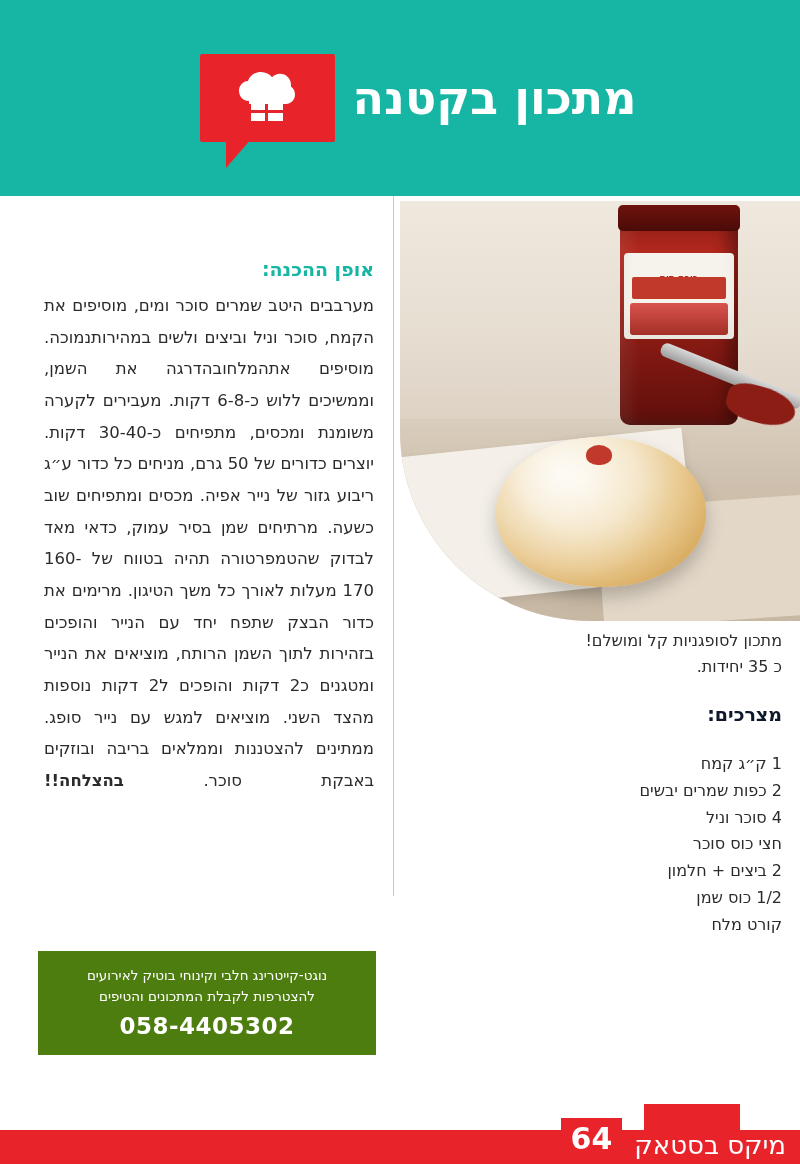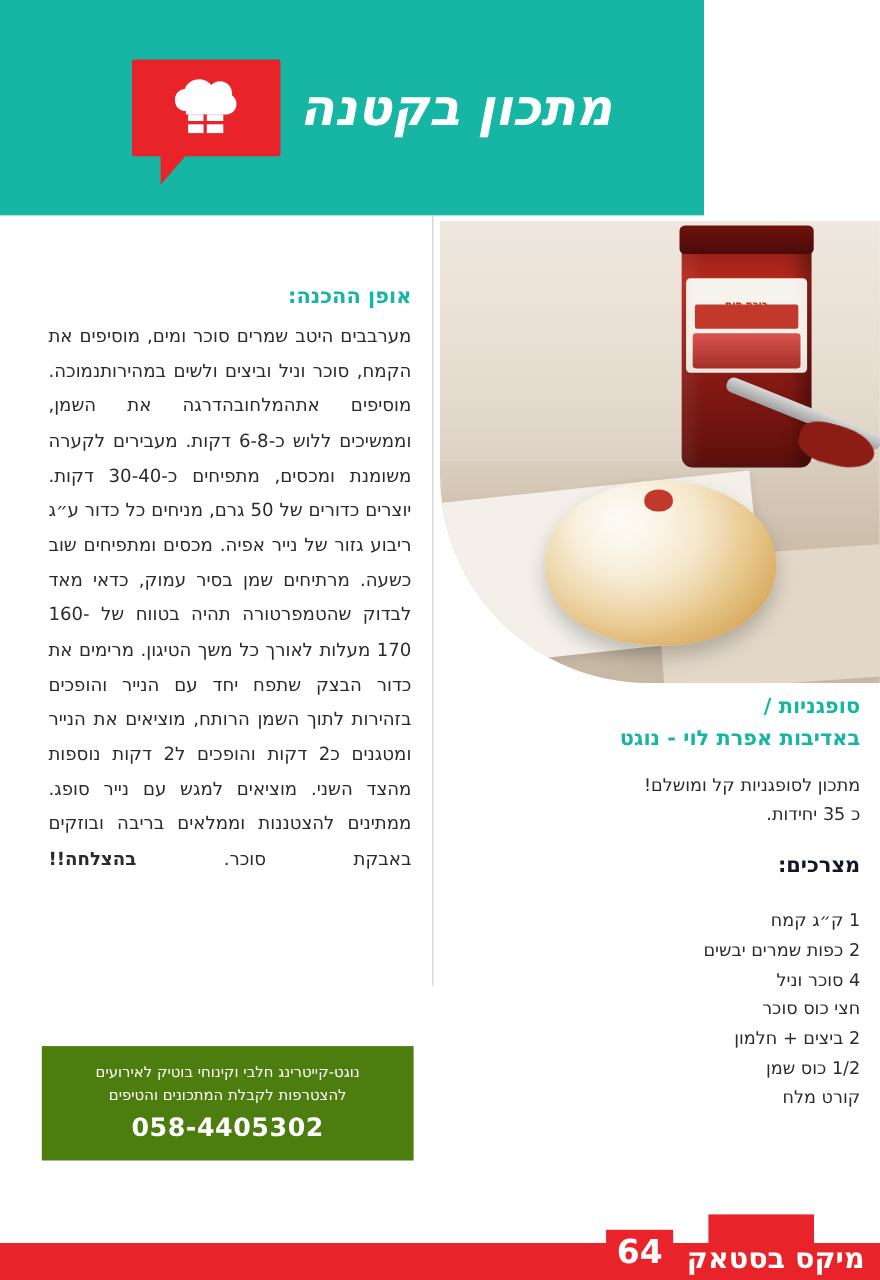--- a/index.html
+++ b/index.html
@@ -20,27 +20,26 @@
     height: 1164px;
     background: #ffffff;
     overflow: hidden;
   }
 
   
   .header {
     position: absolute;
     top: 0;
     left: 0;
-    width: 640px;
+    width: 800px;
     height: 196px;
     background: #17b6a4;
     display: flex;
     align-items: center;
     justify-content: center;
-    font-style: italic;
   }
   .header-inner {
     display: flex;
     align-items: center;
     gap: 18px;
     margin-right: 0;
     transform: translateX(18px);
   }
   .header-title {
     color: #ffffff;
@@ -361,21 +360,21 @@
     right: 14px;
     bottom: 2px;
     display: flex;
     align-items: flex-end;
     gap: 12px;
     direction: rtl;
   }
   .footer-brand {
     color: #ffffff;
     font-size: 26px;
-    font-weight: bold;
+    font-weight: normal;
     line-height: 1;
     padding-bottom: 4px;
   }
   .page-num-box {
     background: #e8232a;
     color: #ffffff;
     font-size: 30px;
     font-weight: bold;
     line-height: 1;
     padding: 6px 10px 8px 10px;
@@ -429,24 +428,20 @@
         <div class="ph-spoon"></div>
         <div class="ph-jam-smear"></div>
         <div class="ph-napkin"></div>
         <div class="ph-board"></div>
         <div class="ph-donut"></div>
         <div class="ph-jelly-dot"></div>
       </div>
     </div>
 
     <div class="right-col">
-      <div class="recipe-title">
-        <div>סופגניות /</div>
-        <div>באדיבות אפרת לוי - נוגט</div>
-      </div>
       <div class="recipe-sub">
         <div>מתכון לסופגניות קל ומושלם!</div>
         <div>כ 35 יחידות.</div>
       </div>
       <div class="section-head">מצרכים:</div>
       <ul class="ing-list">
         <li>1 ק״ג קמח</li>
         <li>2 כפות שמרים יבשים</li>
         <li>4 סוכר וניל</li>
         <li>חצי כוס סוכר</li>

